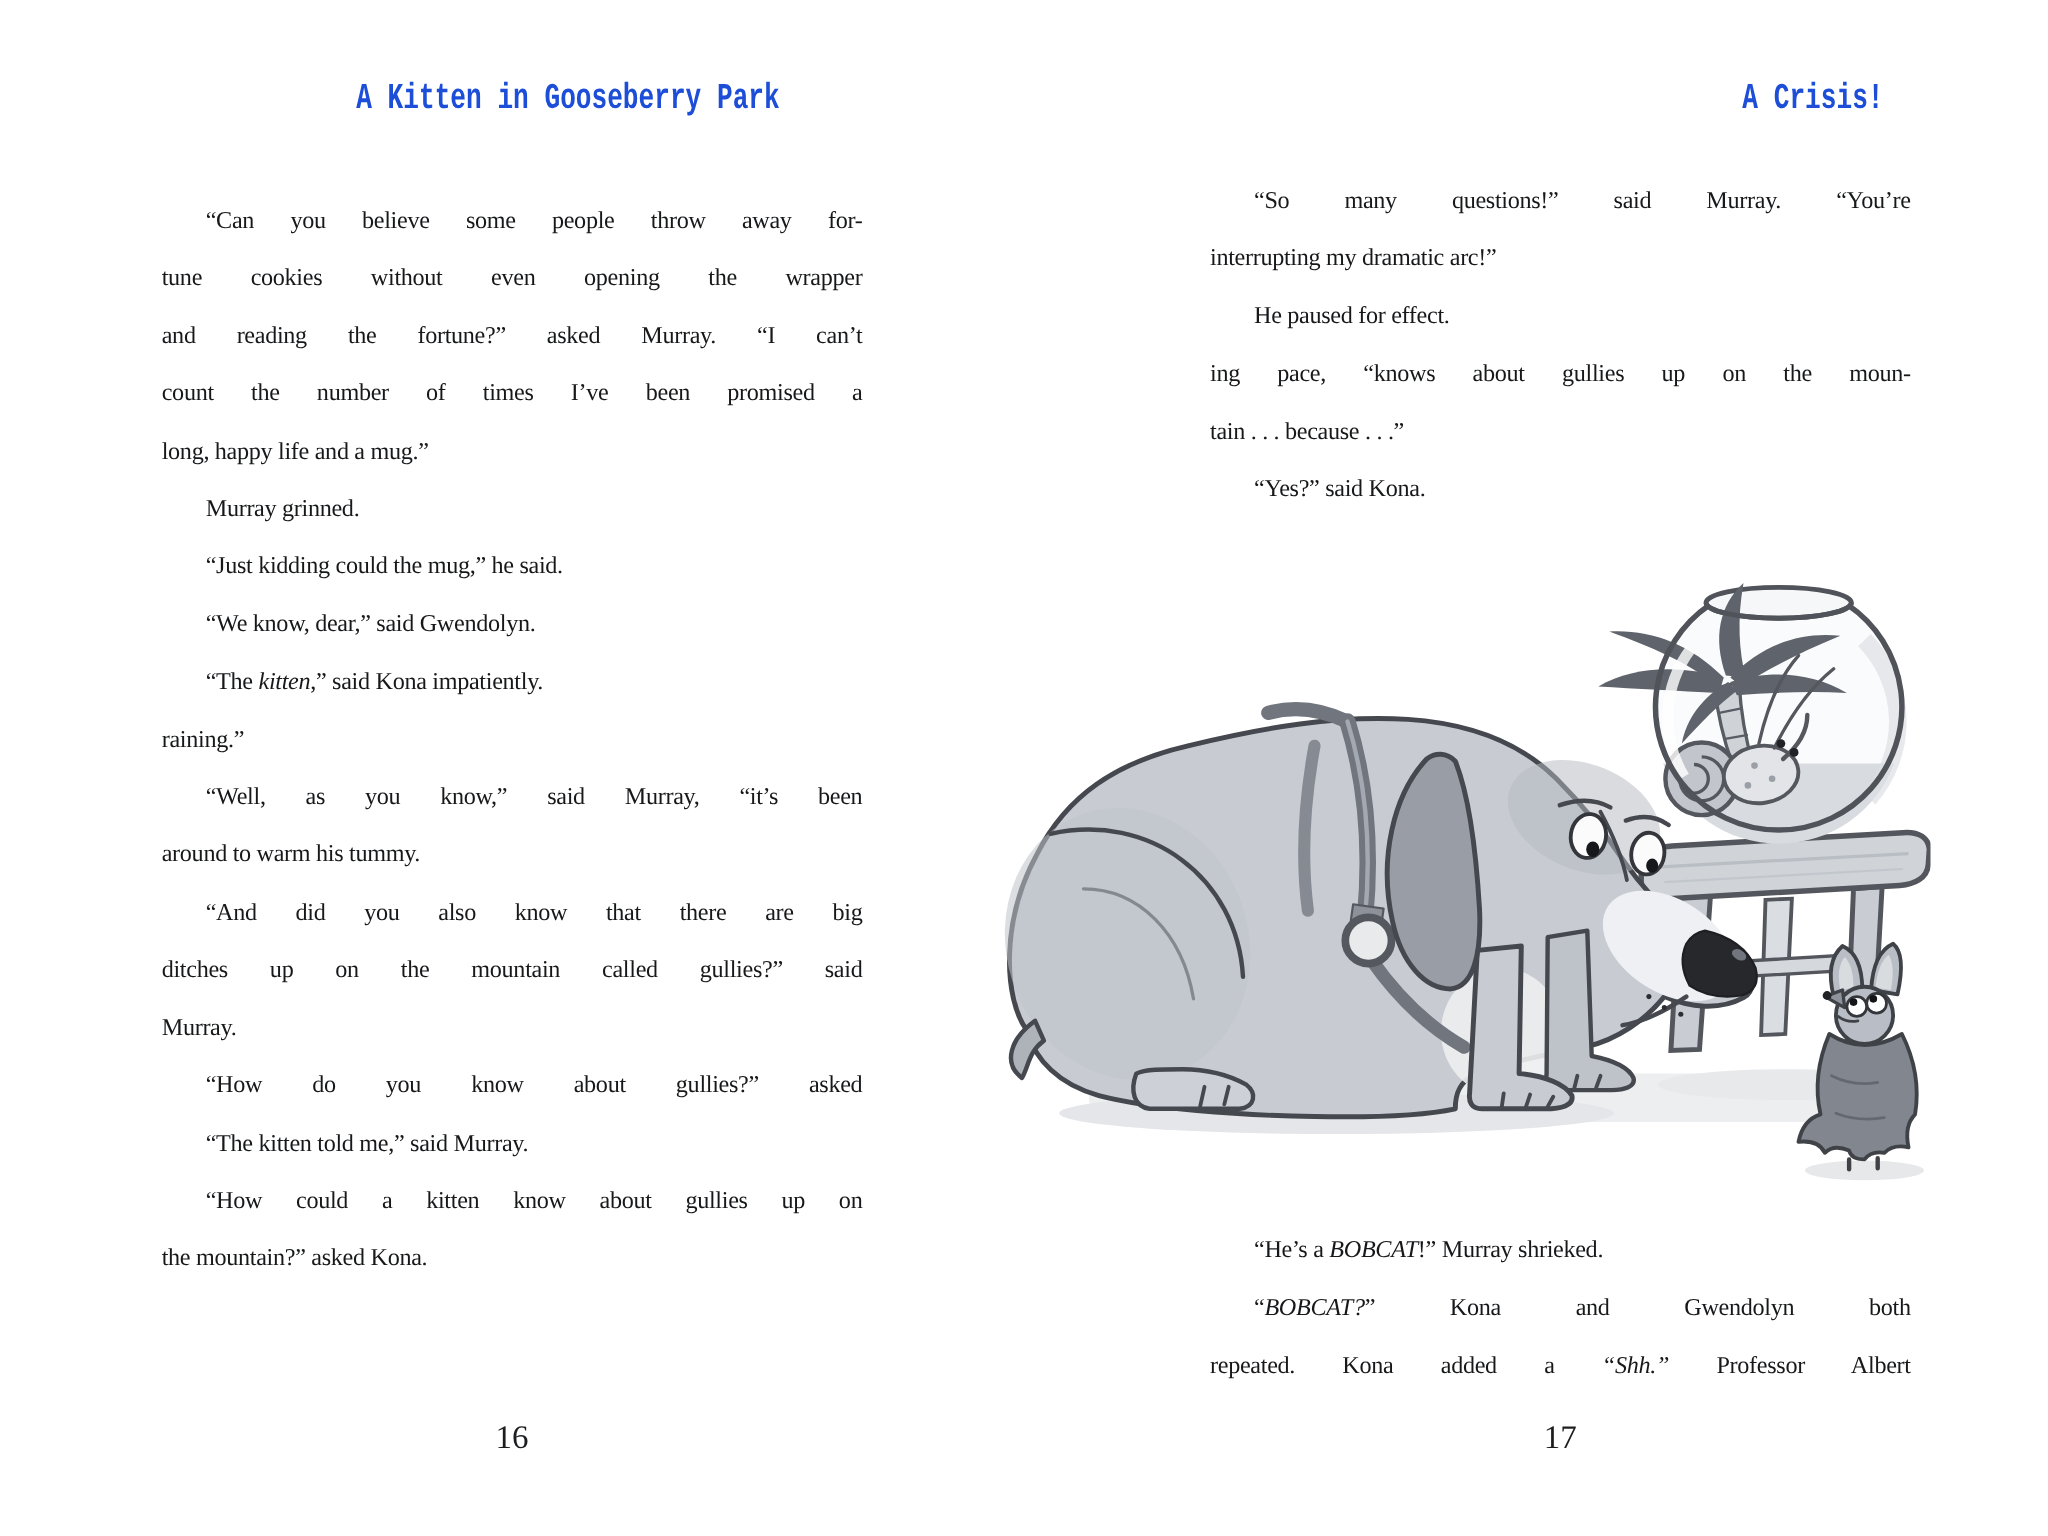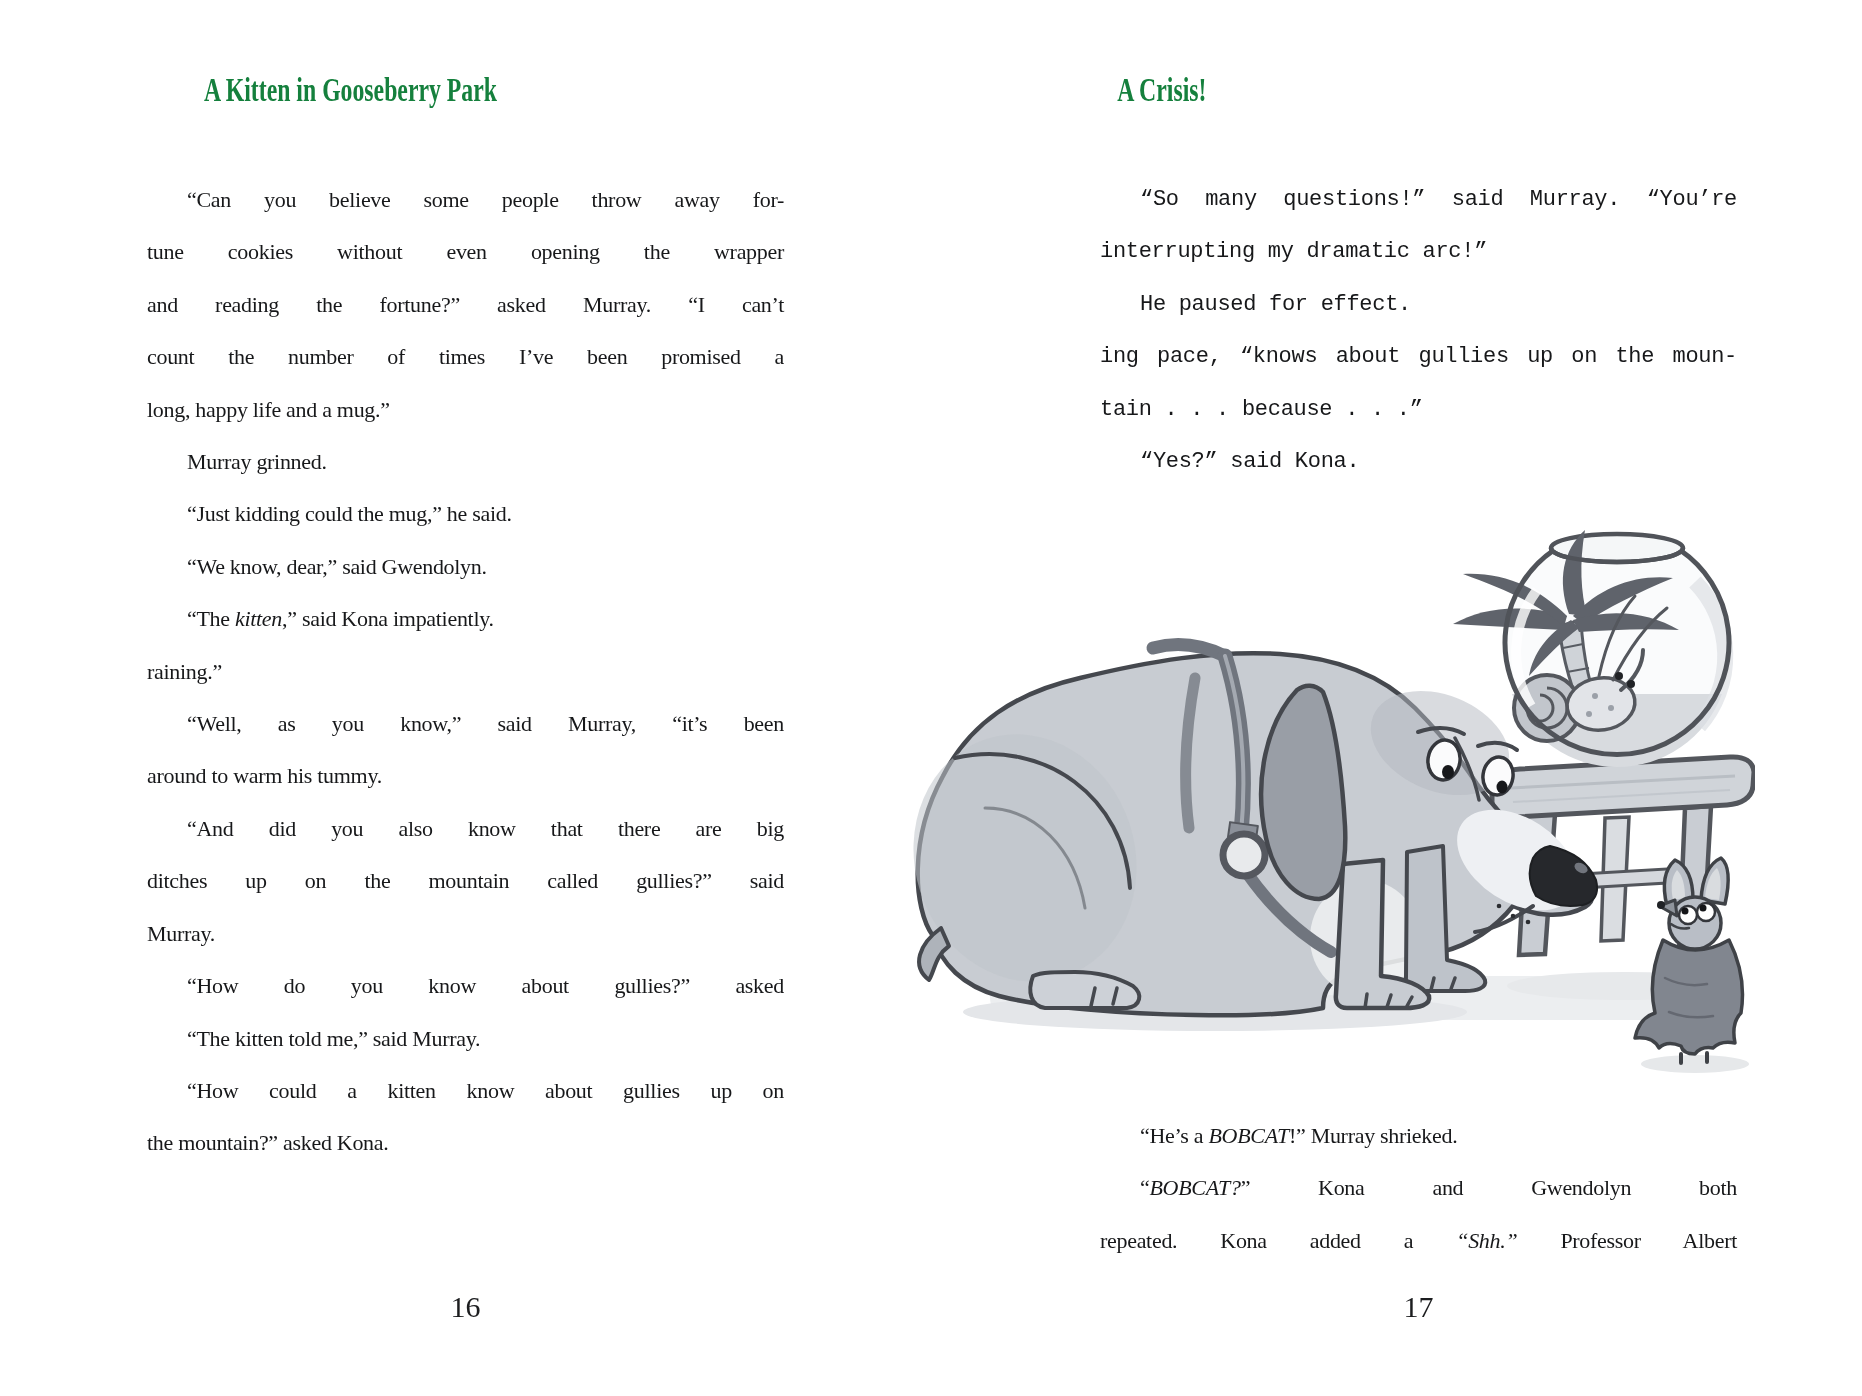--- a/index.html
+++ b/index.html
@@ -6,35 +6,35 @@
   body {
     width: 1862px; height: 1396px;
     background: #ffffff;
     position: relative;
     overflow: hidden;
     font-family: "Liberation Serif", "DejaVu Serif", serif;
     color: #17181a;
   }
   .runhead {
     position: absolute; top: 72px; width: 637px; height: 40px;
-    text-align: left; line-height: 36px;
-    font-family: Liberation Serif, serif;
-    font-weight: 700; font-size: 33px; color: #15803d;
+    text-align: right; line-height: 36px;
+    font-family: Liberation Mono, monospace;
+    font-weight: 700; font-size: 33px; color: #1d4ed8;
     white-space: nowrap;
   }
   .runhead > span { display: inline-block; transform: scaleX(0.72); transform-origin: 50% 50%; }
   .runhead.left  { left: 147px; }
   .runhead.right { left: 1100px; }
   .textcol {
     position: absolute; width: 637px;
     font-size: 22px; line-height: 52.4px; letter-spacing: -0.3px;
     color: #17181a;
   }
   .textcol.left  { left: 147px;  top: 174px; }
-  .textcol.rtop  { left: 1100px; top: 174px; font-family: Liberation Mono, monospace; }
+  .textcol.rtop  { left: 1100px; top: 156px; }
   .textcol.rbot  { left: 1100px; top: 1110px; }
   .line { text-align: left; }
   .line.j { text-align: justify; text-align-last: justify; }
   .line.ind { text-indent: 40px; }
   .line em { font-style: italic; margin-top: 32px; }
   .folio {
     position: absolute; top: 1292px; width: 637px;
     text-align: center; font-size: 30px; line-height: 30px; color: #1c1d1f;
   }
   .folio.left  { left: 147px; }

